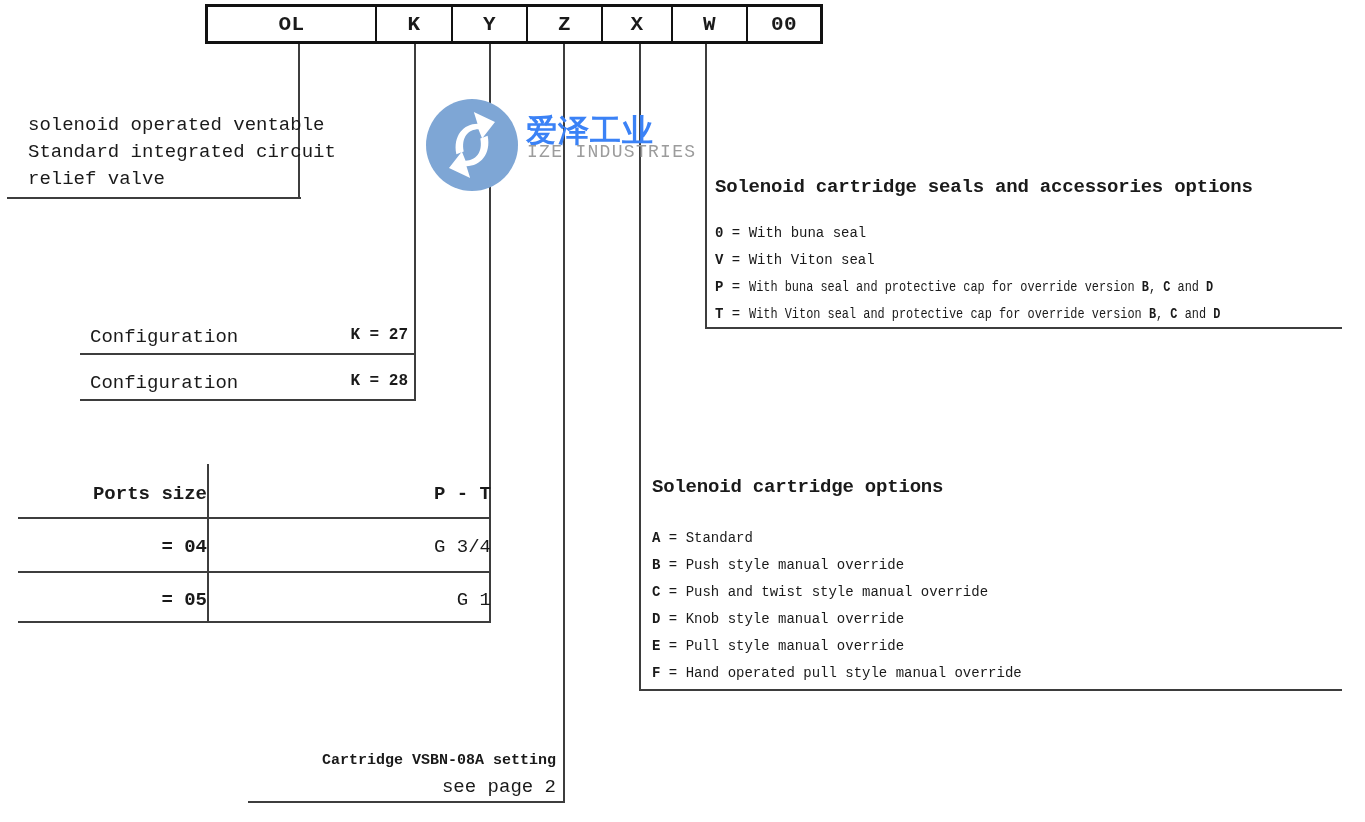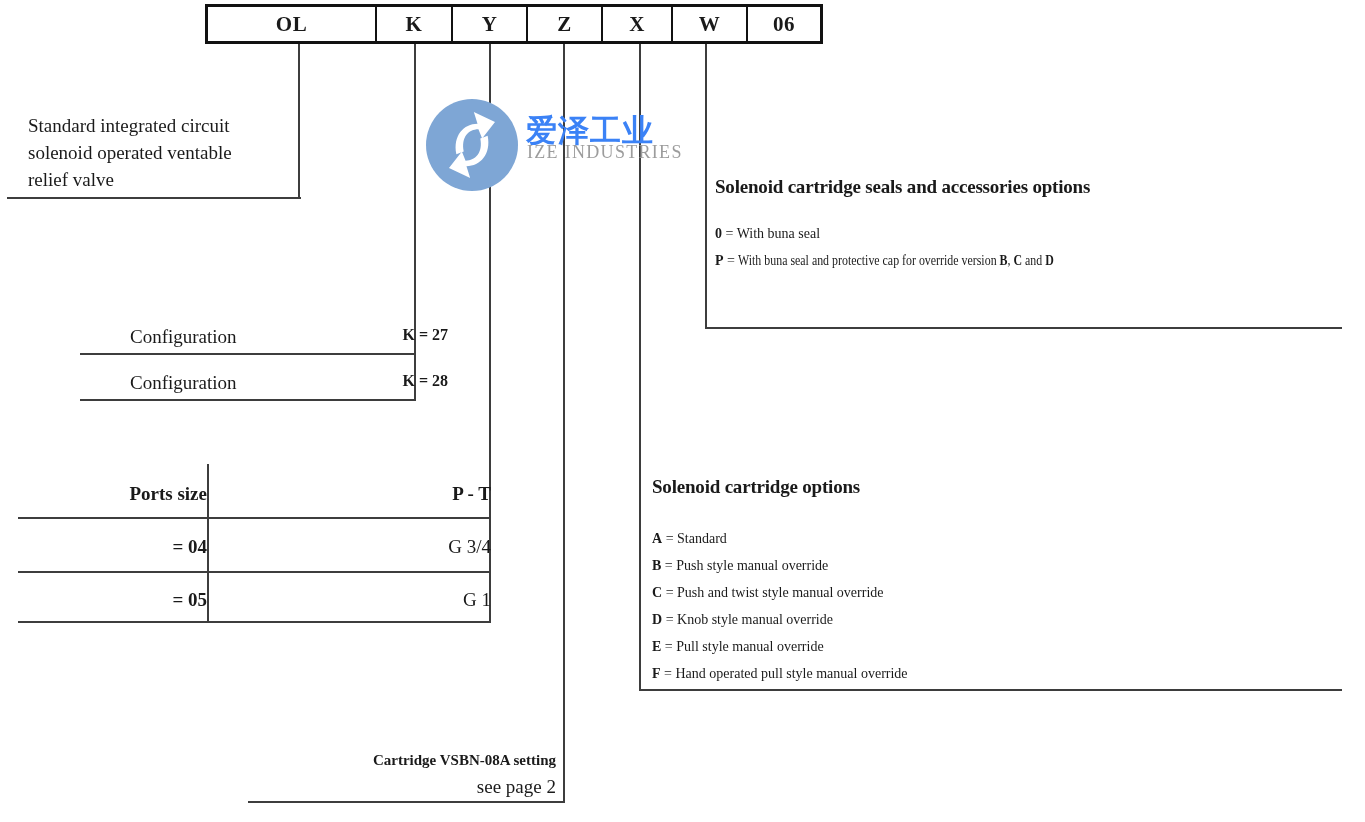--- a/index.html
+++ b/index.html
@@ -1,39 +1,39 @@
 <!DOCTYPE html>
 <html><head>
 <meta charset="utf-8">
 <style>
   html,body { margin:0; padding:0; background:#ffffff; }
   .canvas {
     position:relative; width:1365px; height:822px; background:#ffffff;
-    font-family:Liberation Serif, serif; color:#1a1a1a; overflow:hidden;
+    font-family:Liberation Mono, monospace; color:#1a1a1a; overflow:hidden;
   }
   
   .vline { position:absolute; width:2px; background:#3d3d3d; }
   .hline { position:absolute; height:2px; background:#3d3d3d; }
 
   
   .codebar {
     position:absolute; left:205px; top:4px; width:618px; height:40px;
     border:3px solid #111; box-sizing:border-box; display:flex; background:#fff;
   }
   .codecell {
     display:flex; align-items:center; justify-content:center;
     font-weight:bold; font-size:21px; box-sizing:border-box; letter-spacing:0.5px;
   }
   .codecell + .codecell { border-left:2px solid #111; }
 
   
   .desc { position:absolute; left:28px; top:112px; font-size:19px; line-height:27px; }
 
   
-  .cfgrow { position:absolute; left:90px; width:318px; display:flex; justify-content:space-between; font-size:19px;margin-left:40px; }
+  .cfgrow { position:absolute; left:90px; width:318px; display:flex; justify-content:space-between; font-size:19px; }
   .cfgrow b { font-size:16px; }
 
   
   .pcell { position:absolute; font-size:19px; text-align:right; }
 
   
   .sect-title { position:absolute; font-weight:bold; font-size:19px; letter-spacing:-0.2px; white-space:nowrap; }
   .opt-list { position:absolute; font-size:14px; }
   .opt-row { line-height:27px; white-space:nowrap; }
   .opt-row b { font-weight:bold; }
@@ -54,43 +54,43 @@
 
 <div class="canvas">
 
   <div class="codebar">
     <div class="codecell" style="width:167px">OL</div>
     <div class="codecell" style="width:76px">K</div>
     <div class="codecell" style="width:75px">Y</div>
     <div class="codecell" style="width:75px">Z</div>
     <div class="codecell" style="width:70px">X</div>
     <div class="codecell" style="width:75px">W</div>
-    <div class="codecell" style="width:74px">06</div>
+    <div class="codecell" style="width:74px">00</div>
   </div>
 
   <div class="vline" style="left:298px; top:44px; height:155px"></div>
   <div class="vline" style="left:414px; top:44px; height:357px"></div>
   <div class="vline" style="left:489px; top:44px; height:579px"></div>
   <div class="vline" style="left:563px; top:44px; height:759px"></div>
   <div class="vline" style="left:639px; top:44px; height:647px"></div>
   <div class="vline" style="left:705px; top:44px; height:285px"></div>
 
   <svg class="logo-svg" width="92" height="92" viewBox="0 0 100 100">
     <circle cx="50" cy="50" r="50" fill="#7EA6D5"></circle>
     <g fill="#ffffff">
       <path d="M33,60 C29,40 41,27 56,27 L52,14 L75,25 L61,43 L57,33 C46,33 38,42 41,57 Z"></path>
       <path d="M33,60 C29,40 41,27 56,27 L52,14 L75,25 L61,43 L57,33 C46,33 38,42 41,57 Z" transform="rotate(180 50 50)"></path>
     </g>
   </svg>
   <div class="logo-cn">爱泽工业</div>
   <div class="logo-en">IZE INDUSTRIES</div>
 
   <div class="desc">
+    <div>solenoid operated ventable</div>
     <div>Standard integrated circuit</div>
-    <div>solenoid operated ventable</div>
     <div>relief valve</div>
   </div>
   <div class="hline" style="left:7px; top:197px; width:294px"></div>
 
   <div class="cfgrow" style="top:326px">
     <span>Configuration</span>
     <b>K = 27</b>
   </div>
   <div class="hline" style="left:80px; top:353px; width:336px"></div>
   <div class="cfgrow" style="top:372px">
@@ -109,21 +109,27 @@
   <div class="pcell" style="left:209px; top:536px; width:282px">G 3/4</div>
   <div class="pcell" style="left:18px; top:589px; width:189px; font-weight:bold">= 05</div>
   <div class="pcell" style="left:209px; top:589px; width:282px">G 1</div>
 
   <div class="sect-title" style="left:715px; top:176px">Solenoid cartridge seals and accessories options</div>
   <div class="opt-list" style="left:715px; top:220px">
     <div class="opt-row">
       <b>0</b><span> = </span><span>With buna seal</span>
     </div>
     <div class="opt-row">
+      <b>V</b><span> = </span><span>With Viton seal</span>
+    </div>
+    <div class="opt-row">
       <b>P</b><span> = </span><span class="cond"><span>With buna seal and protective cap for override version </span><b>B</b><span>, </span><b>C</b><span> and </span><b>D</b></span>
+    </div>
+    <div class="opt-row">
+      <b>T</b><span> = </span><span class="cond"><span>With Viton seal and protective cap for override version </span><b>B</b><span>, </span><b>C</b><span> and </span><b>D</b></span>
     </div>
   </div>
   <div class="hline" style="left:705px; top:327px; width:637px"></div>
 
   <div class="sect-title" style="left:652px; top:476px">Solenoid cartridge options</div>
   <div class="opt-list" style="left:652px; top:525px">
     <div class="opt-row">
       <b>A</b><span> = </span><span>Standard</span>
     </div>
     <div class="opt-row">

